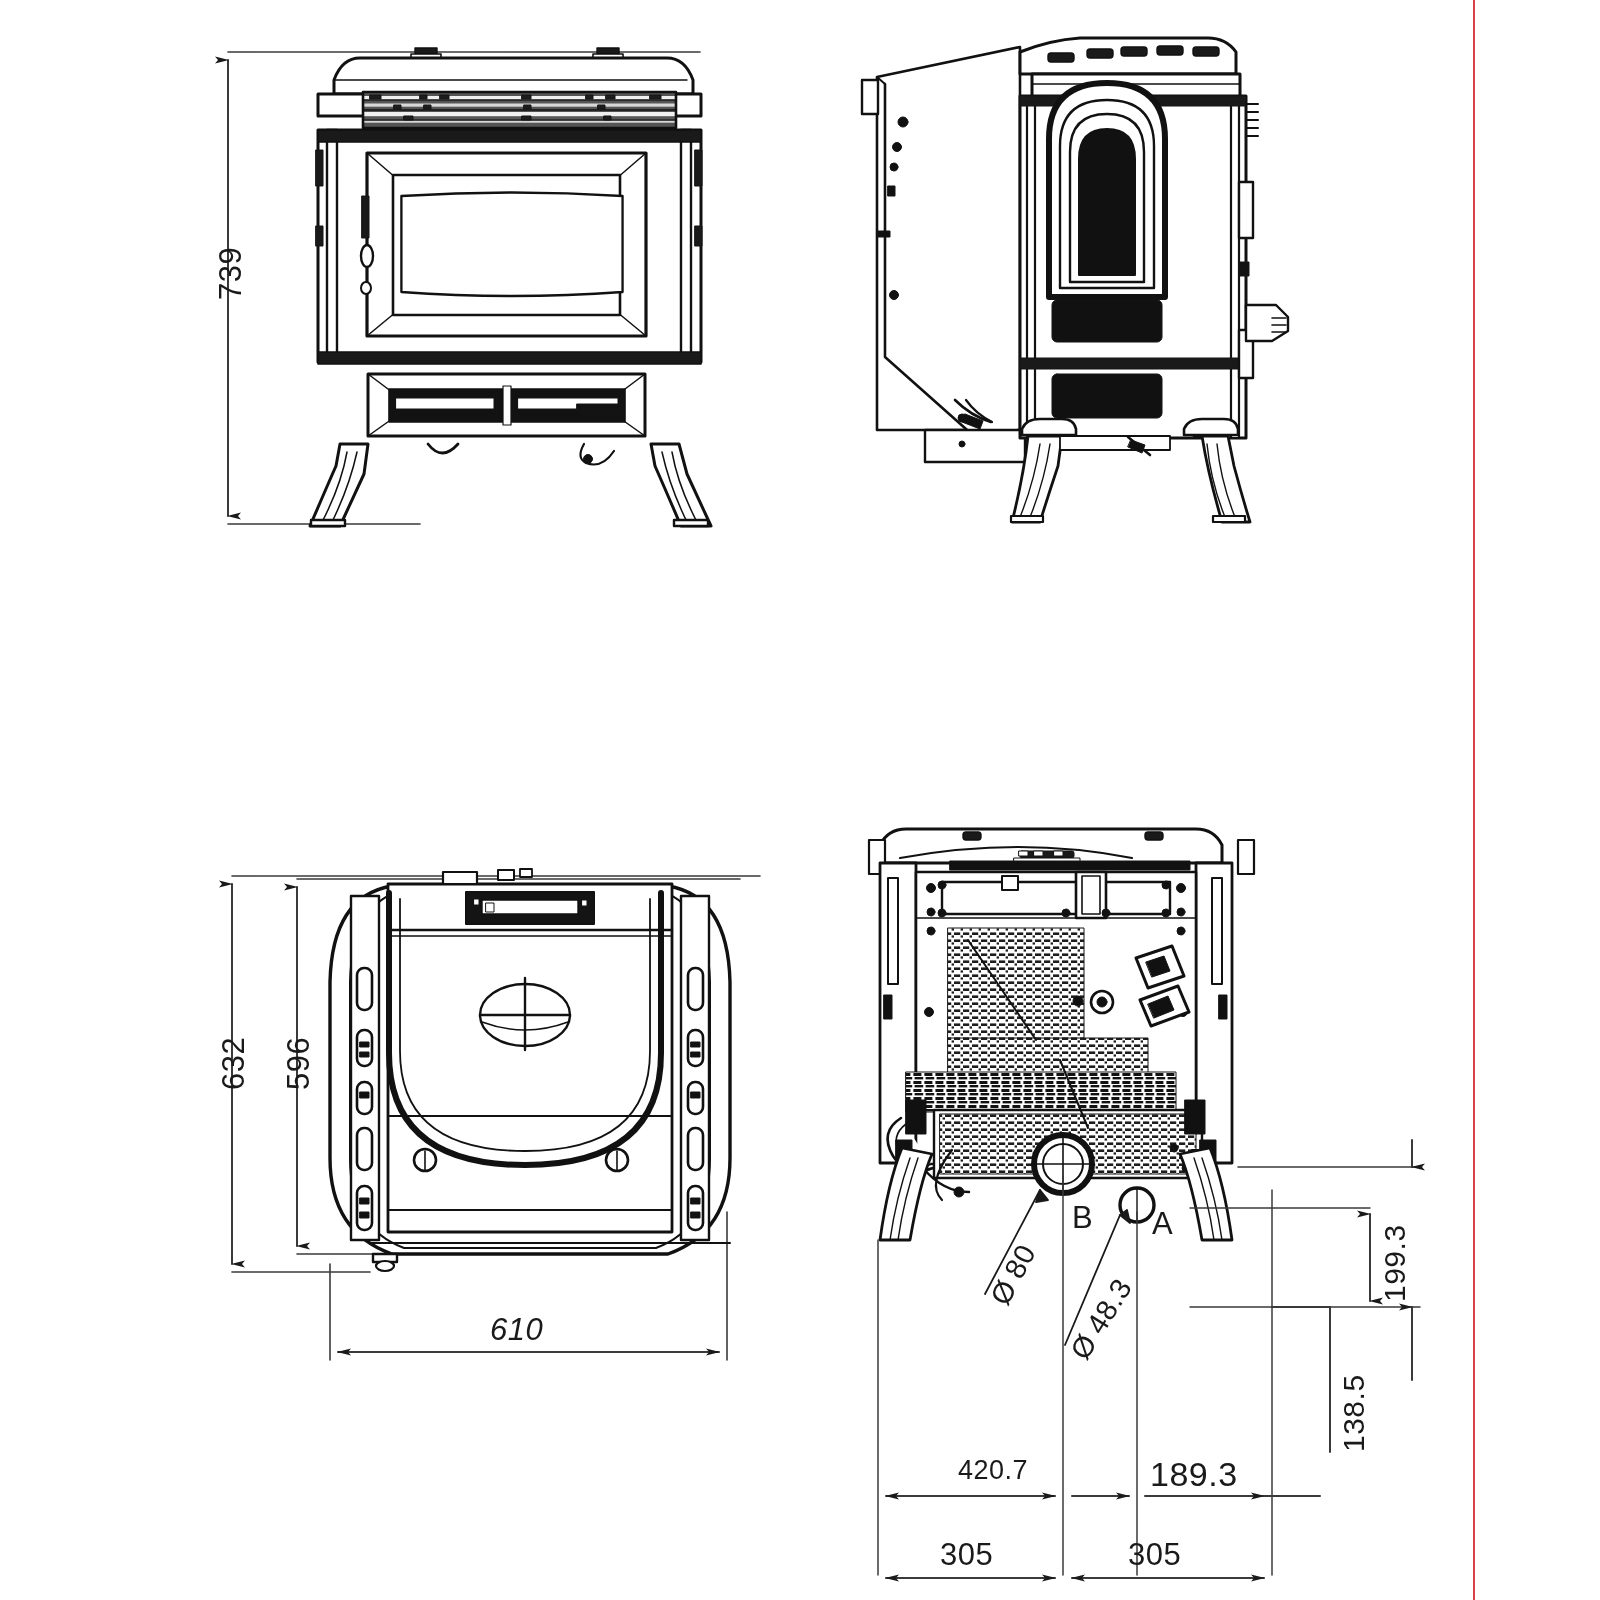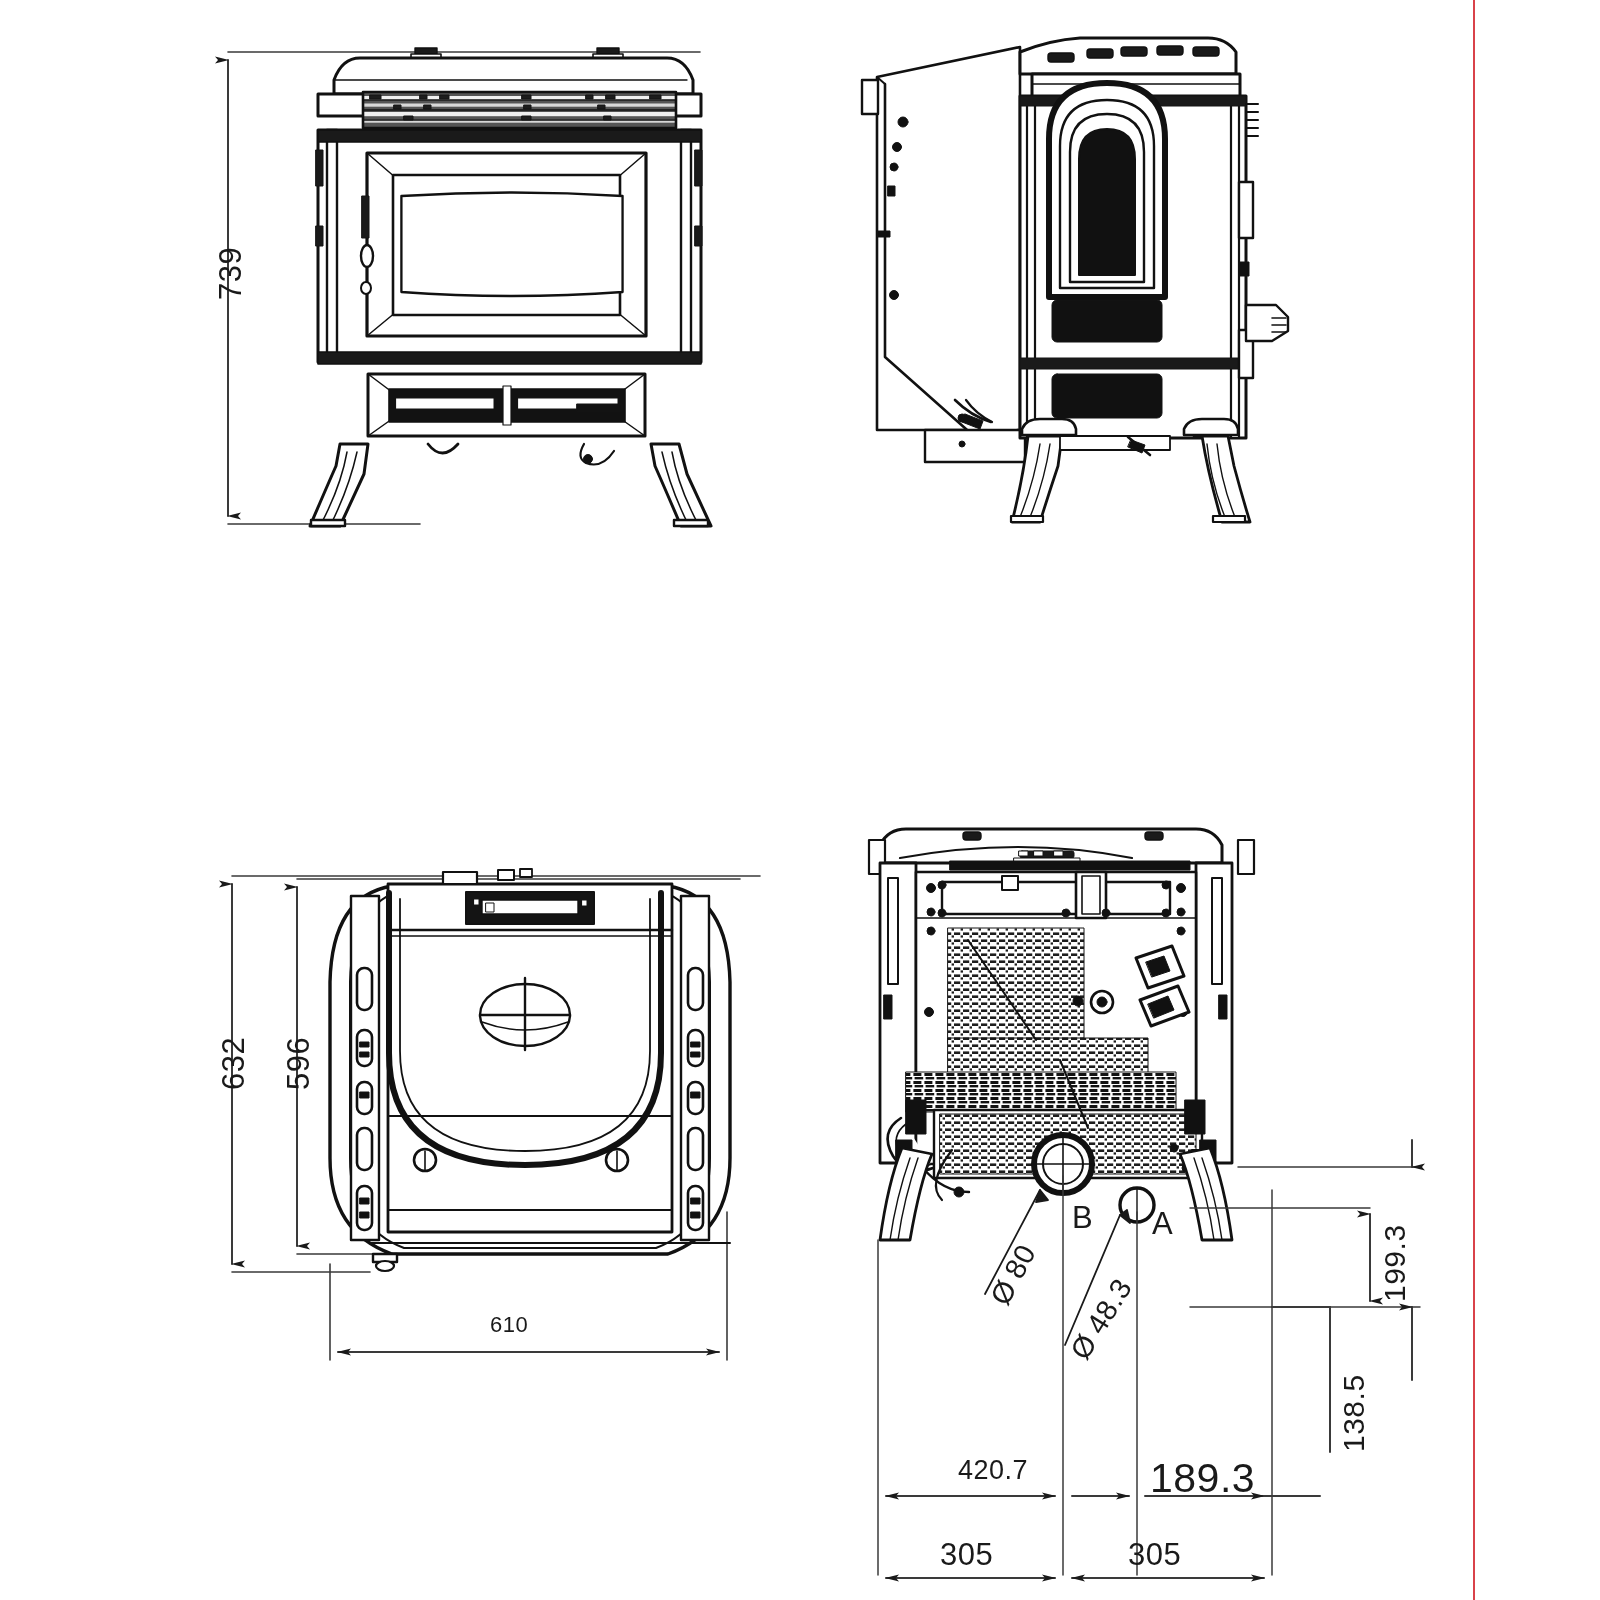--- a/index.html
+++ b/index.html
@@ -526,34 +526,34 @@
   </g>
 
   <rect class="redline" x="1473" y="0" width="2" height="1600" fill="#d9424a"></rect>
 </svg>
 
 <div class="dimtext rot90" style="left:213px; top:300px; font-size:31px;">739</div>
 
 <div class="dimtext rot90" style="left:216px; top:1090px; font-size:31px;">632</div>
 <div class="dimtext rot90" style="left:281px; top:1090px; font-size:31px;">596</div>
 
-<div class="dimtext" style="left:490px; top:1312px; font-size:22px;">610</div>
+<div class="dimtext" style="left:490px; top:1312px; font-size:31px;font-style:italic;">610</div>
 
 <div class="dimtext rot60" style="left:984px; top:1295px; font-size:29px;">
   <span>Ø</span><span style="display:inline-block;width:7px;"></span><span>80</span>
 </div>
 
 <div class="dimtext rot58" style="left:1064px; top:1348px; font-size:29px;">
   <span>Ø</span><span style="display:inline-block;width:7px;"></span><span>48.3</span>
 </div>
 
 <div class="dimtext" style="left:1072px; top:1200px; font-size:31px;">B</div>
 <div class="dimtext" style="left:1152px; top:1206px; font-size:31px;">A</div>
 
 <div class="dimtext rot90" style="left:1378px; top:1302px; font-size:30px;">199.3</div>
 
 <div class="dimtext rot90" style="left:1337px; top:1452px; font-size:30px;">138.5</div>
 
 <div class="dimtext" style="left:958px; top:1455px; font-size:27px;">420.7</div>
-<div class="dimtext" style="left:1150px; top:1455px; font-size:41px;">189.3</div>
+<div class="dimtext" style="left:1150px; top:1455px; font-size:34px;">189.3</div>
 
 <div class="dimtext" style="left:940px; top:1537px; font-size:31px;">305</div>
 <div class="dimtext" style="left:1128px; top:1537px; font-size:31px;">305</div>
 
 </body></html>

